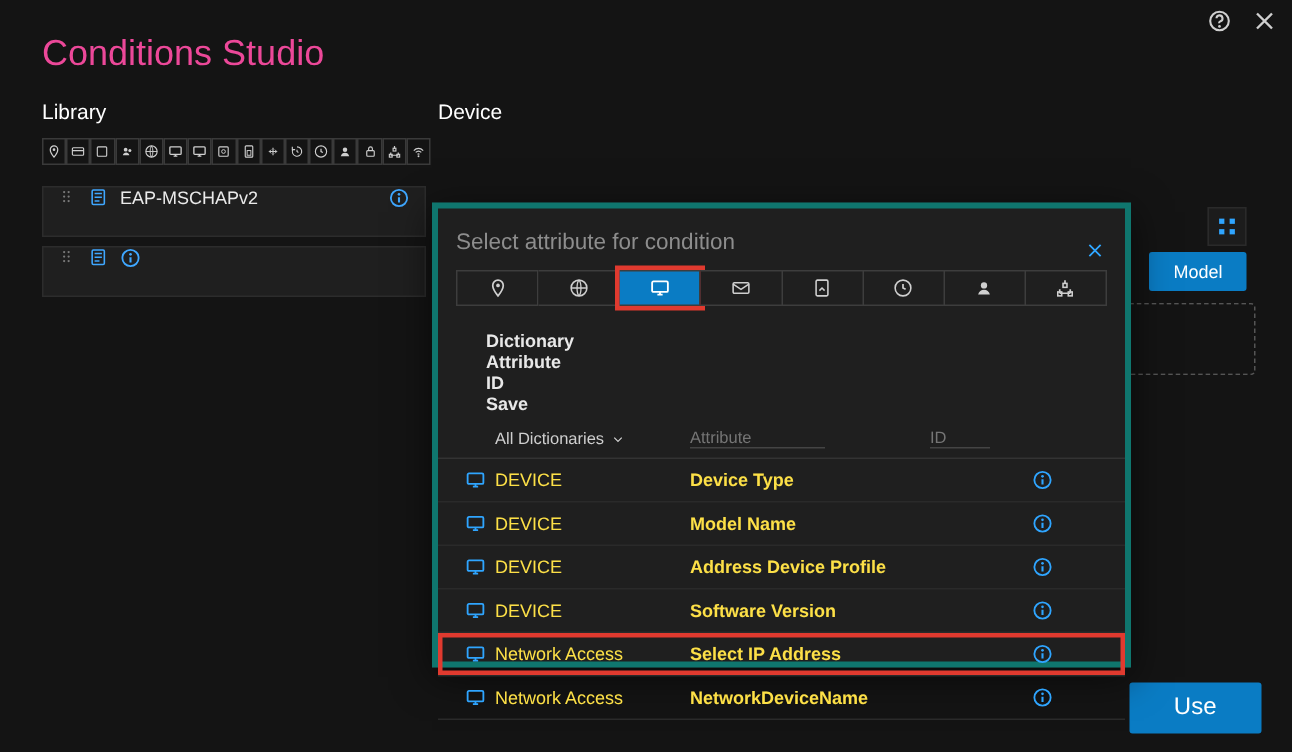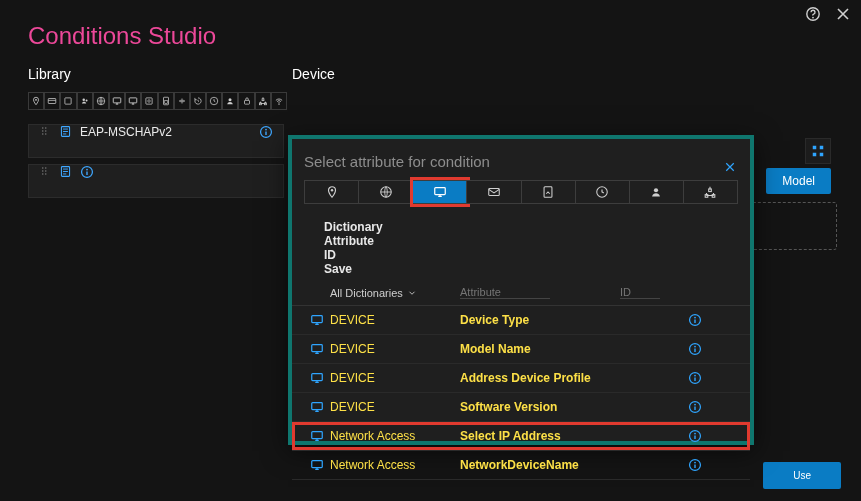--- a/index.html
+++ b/index.html
@@ -83,21 +83,21 @@
     padding: 6px 16px; font-size: 12px; border-radius: 2px;
   }
   .dropzone {
     position: absolute; right: 24px; top: 144px;
     width: 132px; height: 48px;
     border: 1px dashed #555; border-radius: 3px;
   }
   .use-btn {
     position: absolute; right: 20px; bottom: 12px;
     background: #0a7cc4; color: #fff; border: none;
-    padding: 8px 30px; font-size: 10px; border-radius: 2px;
+    padding: 8px 30px; font-size: 16px; border-radius: 2px;
   }
 
   
   .popover {
     position: absolute;
     left: 288px; top: 135px;
     width: 466px; height: 310px;
     background: #1f1f1f;
     border: 4px solid #0f766e;
     box-shadow: 0 6px 24px rgba(0,0,0,.6);

